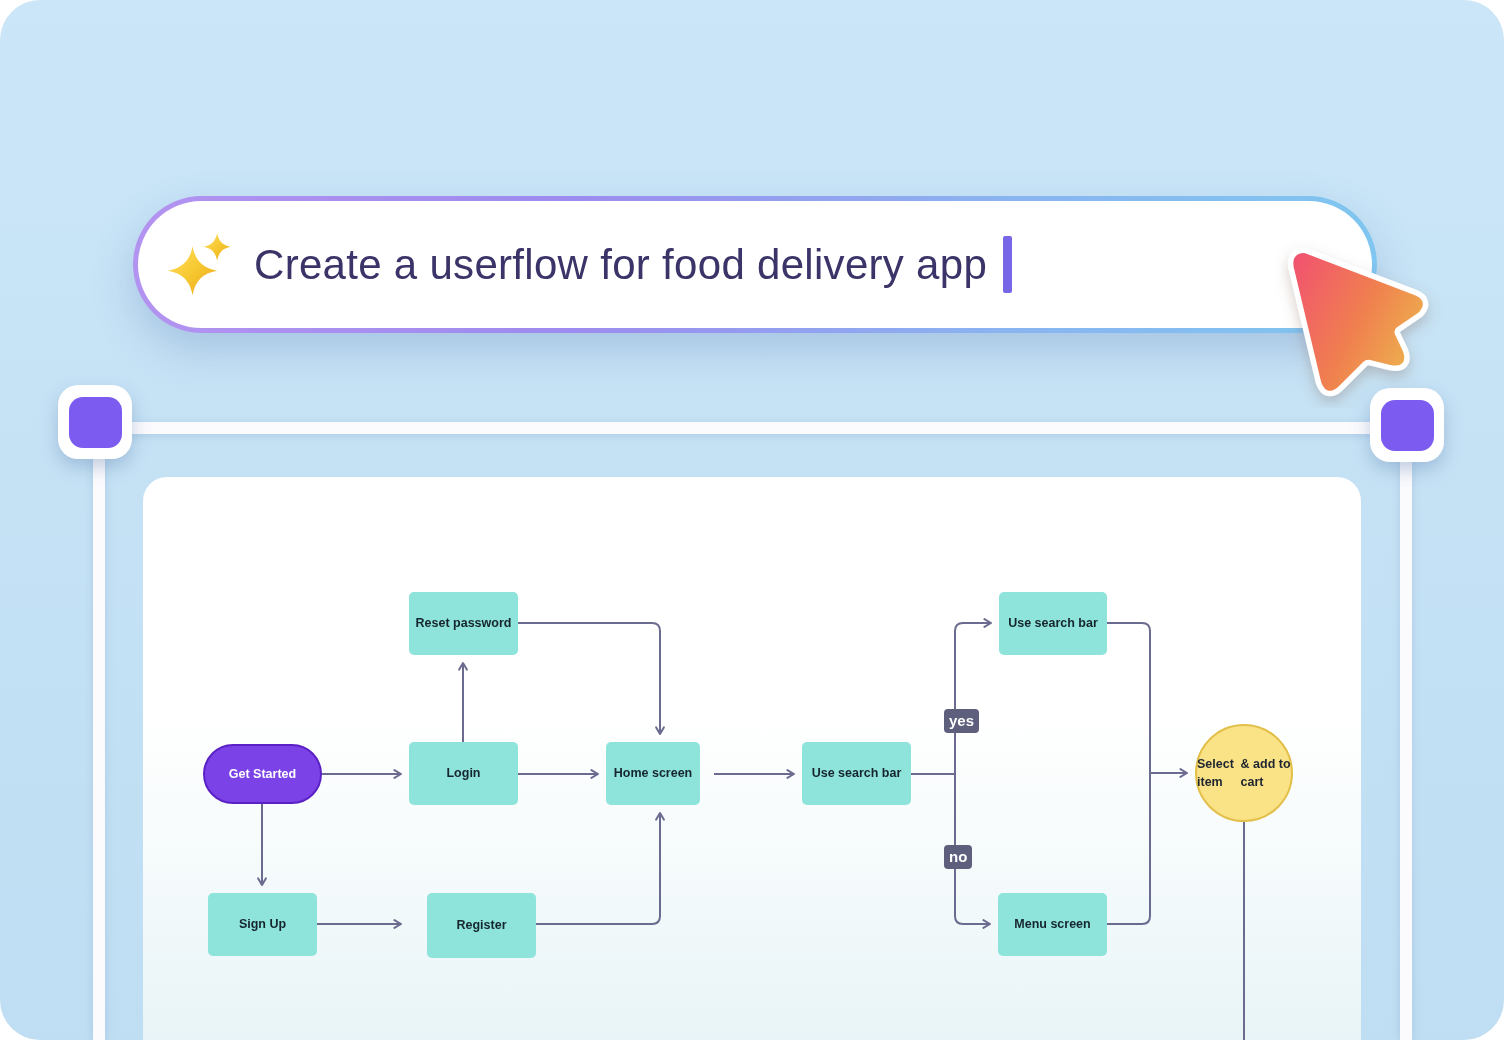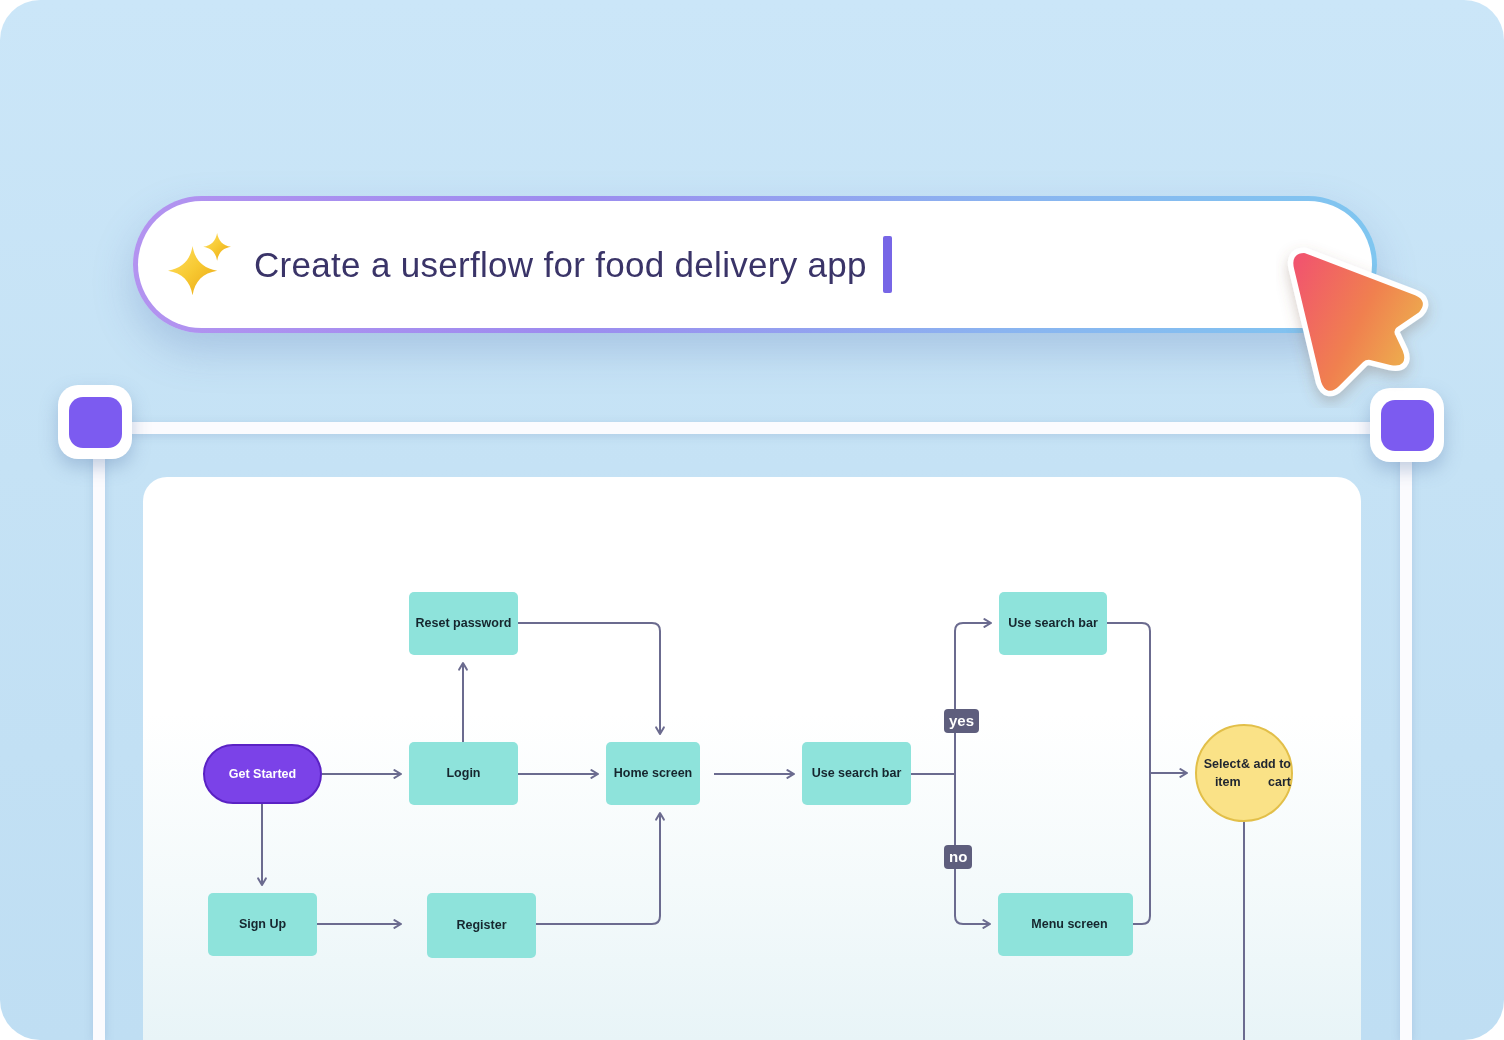--- a/index.html
+++ b/index.html
@@ -7,51 +7,51 @@
   .stage{position:relative;width:1504px;height:1040px;border-radius:40px;overflow:hidden;
          background:linear-gradient(180deg,#CBE6F8 0%,#C5E2F5 45%,#BFDEF3 100%);}
 
   
   .prompt-outer{position:absolute;left:133px;top:196px;width:1244px;height:137px;border-radius:69px;
     background:linear-gradient(90deg,#B393F0 0%,#9D8BEF 35%,#8AB4F0 70%,#7FC6F0 100%);
     box-shadow:0 18px 40px rgba(86,120,180,.28);}
   .prompt-inner{position:absolute;left:5px;top:5px;right:5px;bottom:5px;border-radius:64px;background:#fff;
     display:flex;align-items:center;padding-left:30px;box-sizing:border-box;}
   .sparkles{width:68px;height:68px;flex:0 0 auto;margin-right:18px;}
-  .prompt-text{font-size:35px;font-weight:500;color:#3A3468;letter-spacing:.3px;white-space:nowrap;}
+  .prompt-text{font-size:42px;font-weight:500;color:#3A3468;letter-spacing:.3px;white-space:nowrap;}
   .caret{display:inline-block;width:9px;height:57px;background:#7766E6;border-radius:2px;margin-left:16px;vertical-align:-8px;}
 
   
   .sel-line{position:absolute;background:#FBFBFE;box-shadow:0 2px 8px rgba(110,140,185,.25);}
   .sel-h{left:96px;top:422px;width:1310px;height:12px;border-radius:6px;}
   .sel-v-left{left:93px;top:440px;width:12px;height:600px;}
   .sel-v-right{left:1400px;top:440px;width:12px;height:600px;}
   .handle{position:absolute;width:74px;height:74px;background:#fff;border-radius:20px;
     box-shadow:0 8px 18px rgba(90,120,170,.35);display:flex;align-items:center;justify-content:center;}
   .handle-left{left:58px;top:385px;}
   .handle-right{left:1370px;top:388px;}
   .handle .knob{width:53px;height:51px;background:#7C5BF0;border-radius:14px;}
 
   
   .canvas{position:absolute;left:143px;top:477px;width:1218px;height:563px;border-radius:24px 24px 0 0;
     background:linear-gradient(180deg,#FFFFFF 0%,#FFFFFF 42%,#F4FAFB 72%,#E8F4F7 100%);}
   .edges{position:absolute;left:0;top:0;}
 
-  .node{position:absolute;display:flex;align-items:center;justify-content:center;text-align:right;
+  .node{position:absolute;display:flex;align-items:center;justify-content:center;text-align:left;
     background:#8EE3DB;border-radius:5px;font-size:12.5px;font-weight:bold;color:#16262E;line-height:1.45;}
   .n-get-started{left:60px;top:267px;width:119px;height:60px;background:#7B42E8;border:2px solid #5A22C4;
     border-radius:31px;color:#fff;box-sizing:border-box;}
   .n-login{left:266px;top:265px;width:109px;height:63px;}
   .n-reset{left:266px;top:115px;width:109px;height:63px;}
   .n-signup{left:65px;top:416px;width:109px;height:63px;}
   .n-register{left:284px;top:416px;width:109px;height:65px;}
   .n-home{left:463px;top:265px;width:94px;height:63px;}
   .n-search-mid{left:659px;top:265px;width:109px;height:63px;}
   .n-search-top{left:856px;top:115px;width:108px;height:63px;}
-  .n-menu{left:855px;top:416px;width:127px;height:63px;padding-left:8px;}
+  .n-menu{left:855px;top:416px;width:109px;height:63px;}
   .n-circle{left:1052px;top:247px;width:98px;height:98px;background:#FAE287;border:2px solid #E2BF49;
     border-radius:50%;box-sizing:border-box;flex-direction:row;color:#1F2530;}
 
   .edge-badge{position:absolute;background:#5E5E7D;color:#fff;font-size:15px;font-weight:bold;
     padding:2px 5px;border-radius:4px;line-height:1.3;margin-top:22px;}
   .badge-yes{left:801px;top:210px;}
   .badge-no{left:801px;top:346px;}
 
   
   .cursor-arrow{position:absolute;left:1276px;top:236px;width:168px;height:172px;}

